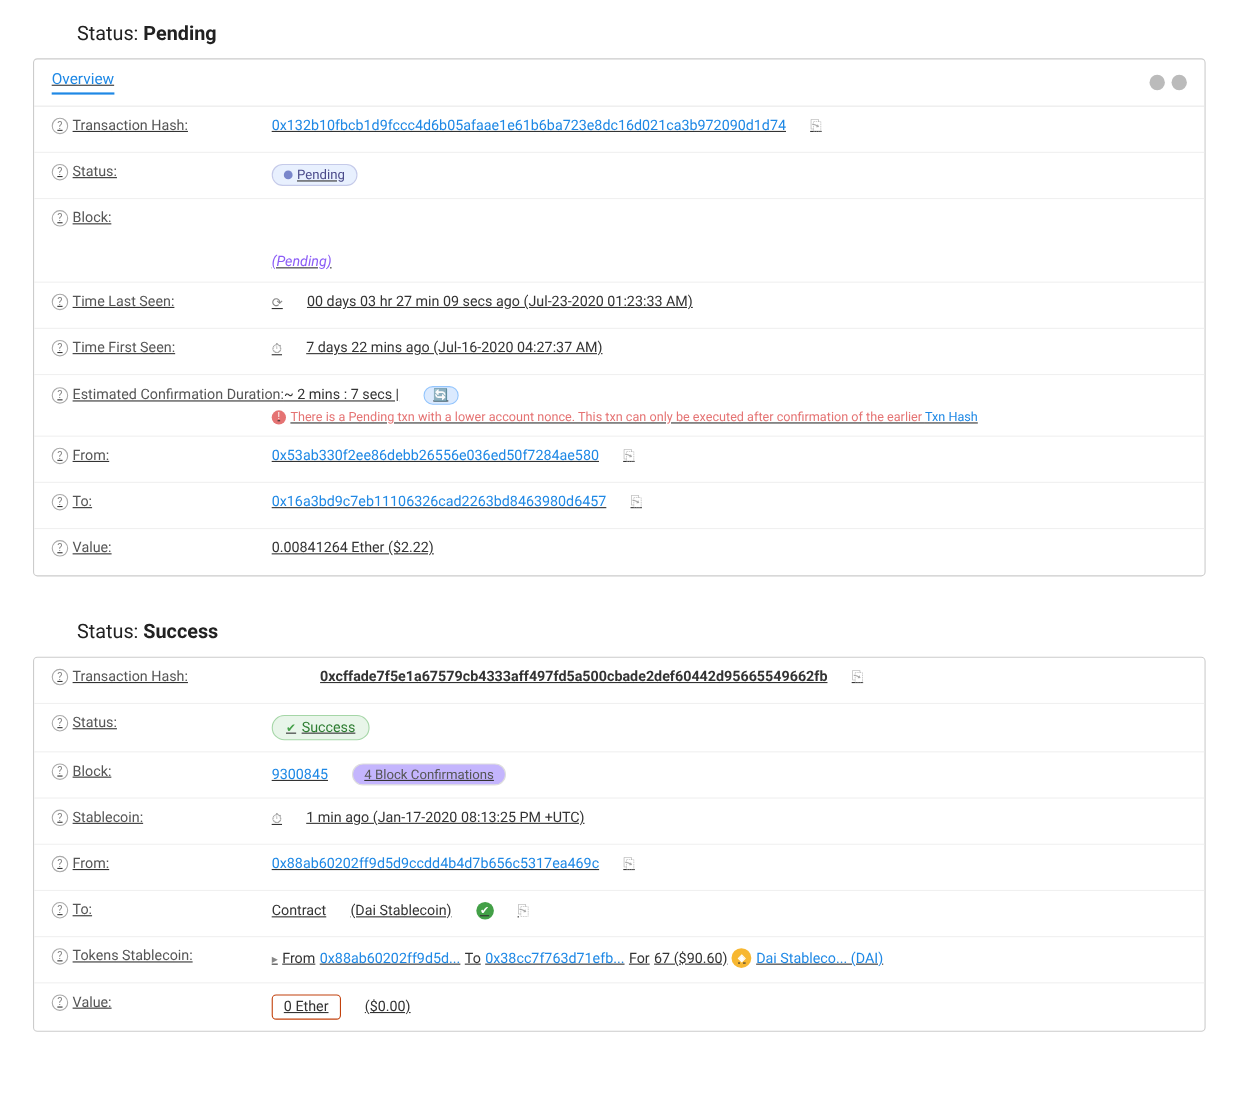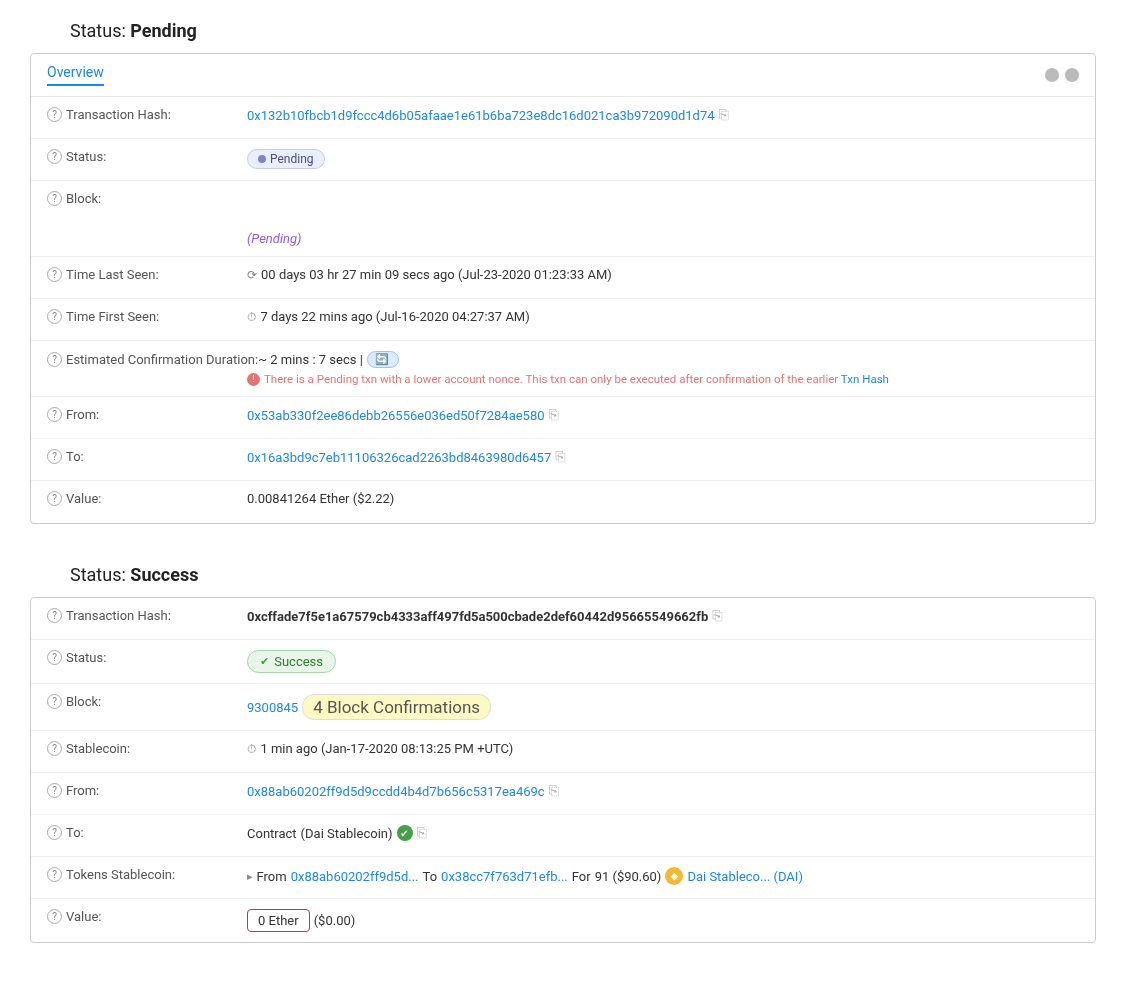--- a/index.html
+++ b/index.html
@@ -18,20 +18,21 @@
       margin-left: 40px;
     }
     .section-title strong {
       font-weight: 700;
     }
     .card {
       border: 1px solid #ccc;
       border-radius: 4px;
       margin-bottom: 40px;
       overflow: hidden;
+      text-decoration: underline;
     }
     .card-header {
       padding: 10px 16px;
       border-bottom: 1px solid #e8e8e8;
       display: flex;
       align-items: center;
       justify-content: space-between;
     }
     .tab-label {
       color: #1e88e5;
@@ -80,21 +81,21 @@
       color: #888;
       cursor: help;
       flex-shrink: 0;
     }
     .row-value {
       flex: 1;
       font-size: 13px;
       display: flex;
       align-items: center;
       flex-wrap: wrap;
-      gap: 4px;
+      gap: 22px;
       color: #333;
     }
     .status-badge-pending {
       background: #e8f0fe;
       color: #4a4a8a;
       border: 1px solid #c5cae9;
       border-radius: 20px;
       padding: 2px 10px;
       font-size: 12px;
       display: inline-flex;
@@ -130,25 +131,25 @@
       cursor: pointer;
     }
     .italic-gray { color: #8b5cf6; font-style: italic; margin-top: 40px; }
     .copy-icon {
       display: inline-flex;
       cursor: pointer;
       color: #aaa;
       font-size: 13px;
     }
     .block-badge {
-      background: #fef9c3;
+      background: #c4b5fd;
       border: 1px solid #ddd;
       border-radius: 12px;
       padding: 2px 10px;
-      font-size: 17px;
+      font-size: 12px;
       color: #555;
     }
     .info-sub {
       font-size: 11.5px;
       color: #e57373;
       display: flex;
       align-items: center;
       gap: 4px;
       flex-basis: 100%;
     }
@@ -341,21 +342,21 @@
 </h2>
 
 <div class="card">
 
   <div class="row">
     <div class="row-label">
       <span class="question-icon">?</span>
       <span>Transaction Hash:</span>
     </div>
     <div class="row-value">
-      <strong style="font-size:13px;">0xcffade7f5e1a67579cb4333aff497fd5a500cbade2def60442d95665549662fb</strong>
+      <strong style="font-size:13px;margin-left:44px;">0xcffade7f5e1a67579cb4333aff497fd5a500cbade2def60442d95665549662fb</strong>
       <span class="copy-icon">⎘</span>
     </div>
   </div>
 
   <div class="row">
     <div class="row-label">
       <span class="question-icon">?</span>
       <span>Status:</span>
     </div>
     <div class="row-value">
@@ -415,21 +416,21 @@
       <span>Tokens Stablecoin:</span>
     </div>
     <div class="row-value">
       <div class="tokens-row">
         <span class="token-arrow">▸</span>
         <span>From</span>
         <span class="link-blue">0x88ab60202ff9d5d...</span>
         <span>To</span>
         <span class="link-blue">0x38cc7f763d71efb...</span>
         <span>For</span>
-        <span>91 ($90.60)</span>
+        <span>67 ($90.60)</span>
         <span class="dai-icon">◈</span>
         <span class="link-blue">Dai Stableco... (DAI)</span>
       </div>
     </div>
   </div>
 
   <div class="row">
     <div class="row-label">
       <span class="question-icon">?</span>
       <span>Value:</span>

